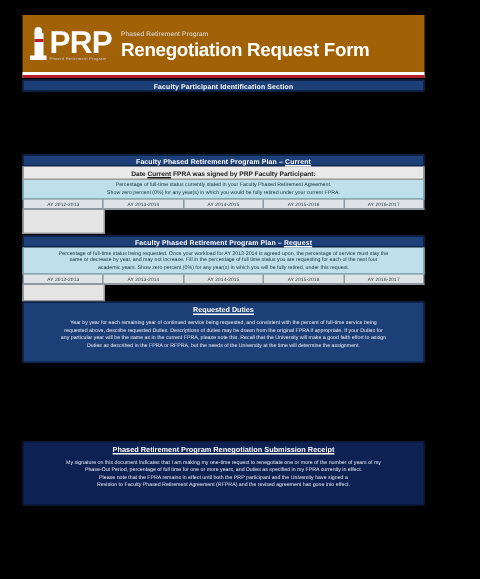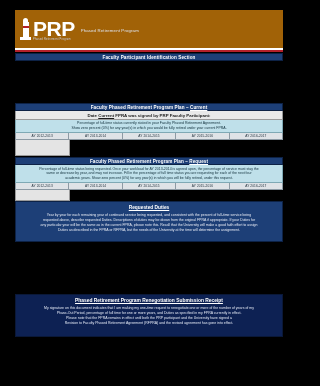--- a/index.html
+++ b/index.html
@@ -123,20 +123,21 @@
           <div class="red"></div>
           <div class="base"></div>
       </div>
       <div>
         <div class="prp">PRP</div>
         <div class="prp-sub">Phased Retirement Program</div>
       </div>
     </div>
     <div class="htext">
       <div class="h-small">Phased Retirement Program</div>
+      <div class="h-title">Renegotiation Request Form</div>
     </div>
   </div>
   <div class="whitebar"></div>
   <div class="redbar"></div>
 
   <div class="navy-band" style="top:53px;height:8px;">
     <span class="bt">Faculty Participant Identification Section</span>
   </div>
 
   <div class="navy-band" style="top:103px;height:8px;">

